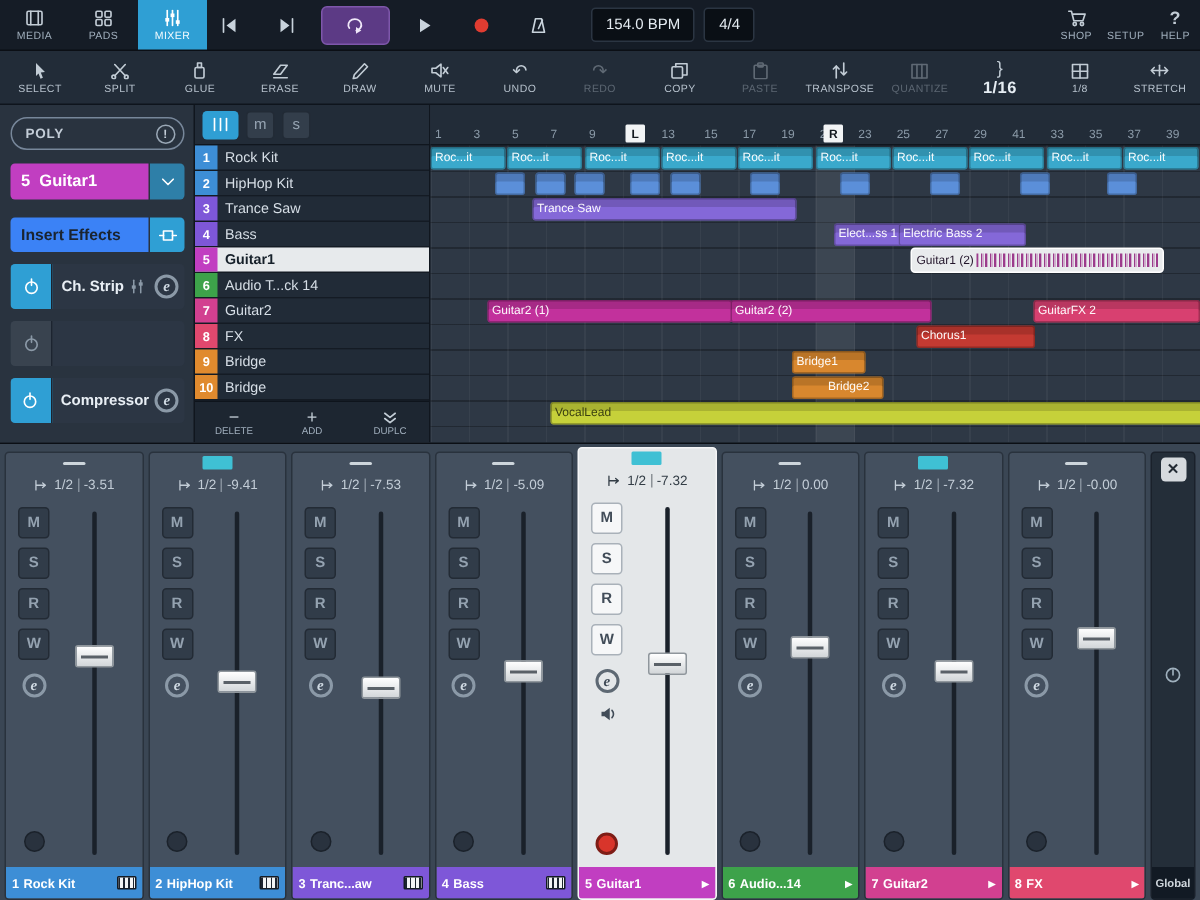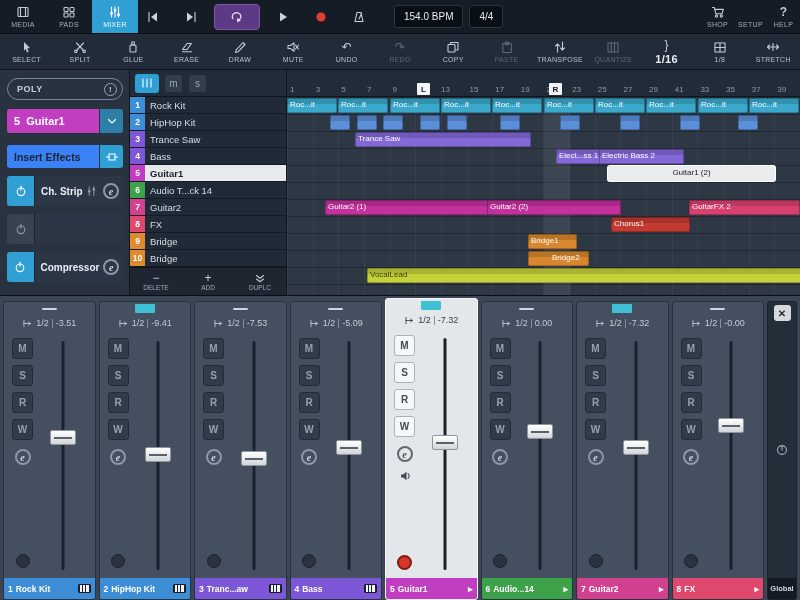--- a/index.html
+++ b/index.html
@@ -540,21 +540,21 @@
         <div class="clip" style="left: 133px; top: 18px; width: 20px; background: rgb(91, 143, 217);"></div>
         <div class="clip" style="left: 160px; top: 18px; width: 20px; background: rgb(91, 143, 217);"></div>
         <div class="clip" style="left: 213px; top: 18px; width: 20px; background: rgb(91, 143, 217);"></div>
         <div class="clip" style="left: 273px; top: 18px; width: 20px; background: rgb(91, 143, 217);"></div>
         <div class="clip" style="left: 333px; top: 18px; width: 20px; background: rgb(91, 143, 217);"></div>
         <div class="clip" style="left: 393px; top: 18px; width: 20px; background: rgb(91, 143, 217);"></div>
         <div class="clip" style="left: 451px; top: 18px; width: 20px; background: rgb(91, 143, 217);"></div>
         <div class="clip" style="left: 68px; top: 35px; width: 176px; background: rgb(132, 104, 216);"><span>Trance Saw</span></div>
         <div class="clip" style="left: 241px; top: 52px; width: 53px; background: rgb(132, 104, 216); margin-left: 28px;"><span>Elect...ss 1</span></div>
         <div class="clip" style="left: 312px; top: 52px; width: 85px; background: rgb(132, 104, 216);"><span>Electric Bass 2</span></div>
-        <div class="clip selclip" style="left: 321px; top: 69px; width: 167px; flex-direction: column;">
+        <div class="clip selclip" style="left: 321px; top: 69px; width: 167px;">
           <span>Guitar1 (2)</span>
           <div class="wave"></div>
         </div>
         <div class="clip" style="left: 38px; top: 103px; width: 163px; background: rgb(194, 49, 156);"><span>Guitar2 (1)</span></div>
         <div class="clip" style="left: 200px; top: 103px; width: 134px; background: rgb(194, 49, 156);"><span>Guitar2 (2)</span></div>
         <div class="clip" style="left: 402px; top: 103px; width: 111px; background: rgb(216, 64, 112);"><span>GuitarFX 2</span></div>
         <div class="clip" style="left: 324px; top: 120px; width: 79px; background: rgb(196, 58, 50);"><span>Chorus1</span></div>
         <div class="clip" style="left: 241px; top: 137px; width: 49px; background: rgb(216, 135, 46);"><span>Bridge1</span></div>
         <div class="clip" style="left: 241px; top: 154px; width: 61px; background: rgb(216, 135, 46); padding-left: 24px;"><span>Bridge2</span></div>
         <div class="clip" style="left: 68px; top: 171px; width: 444px; background: rgb(198, 209, 58); color: rgb(58, 63, 16); margin-left: 12px;"><span>VocalLead</span></div>

